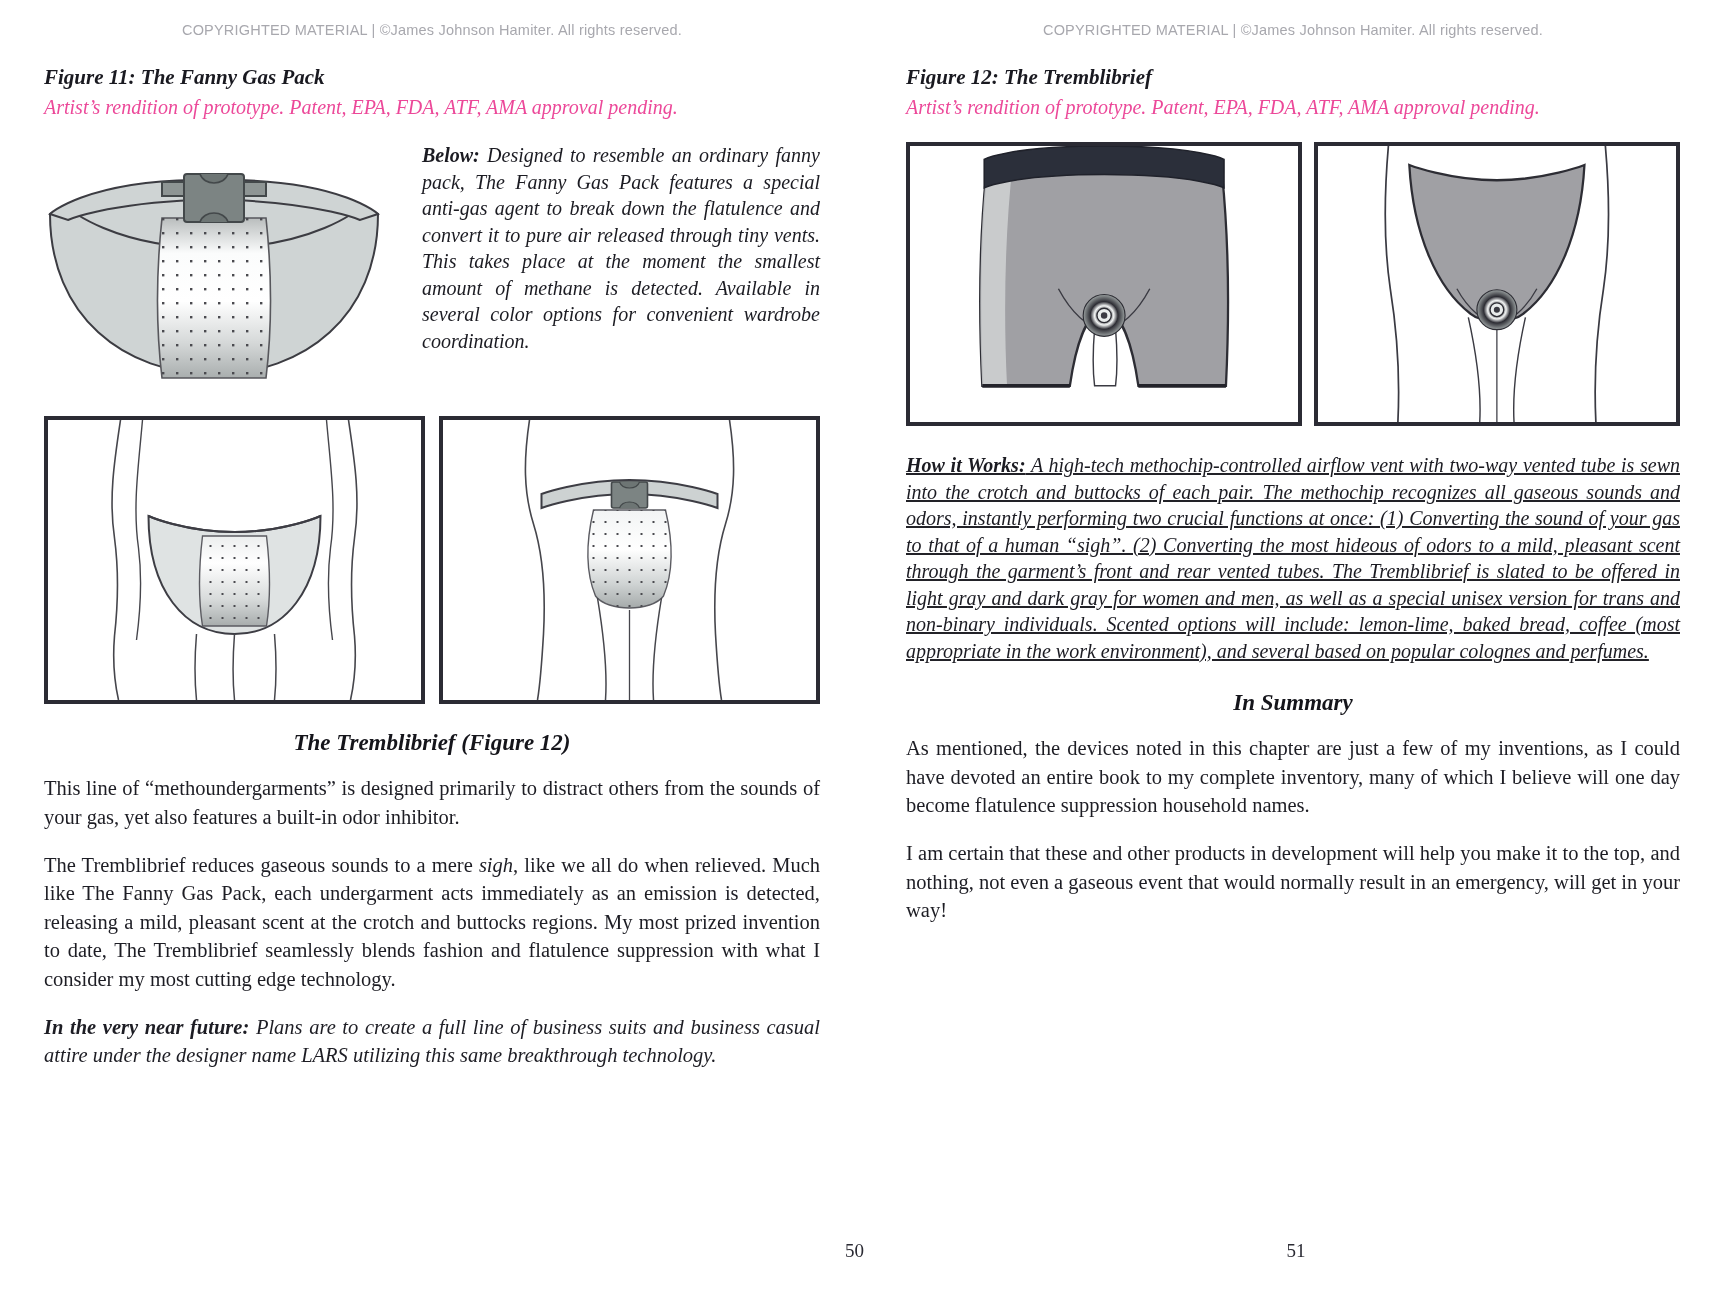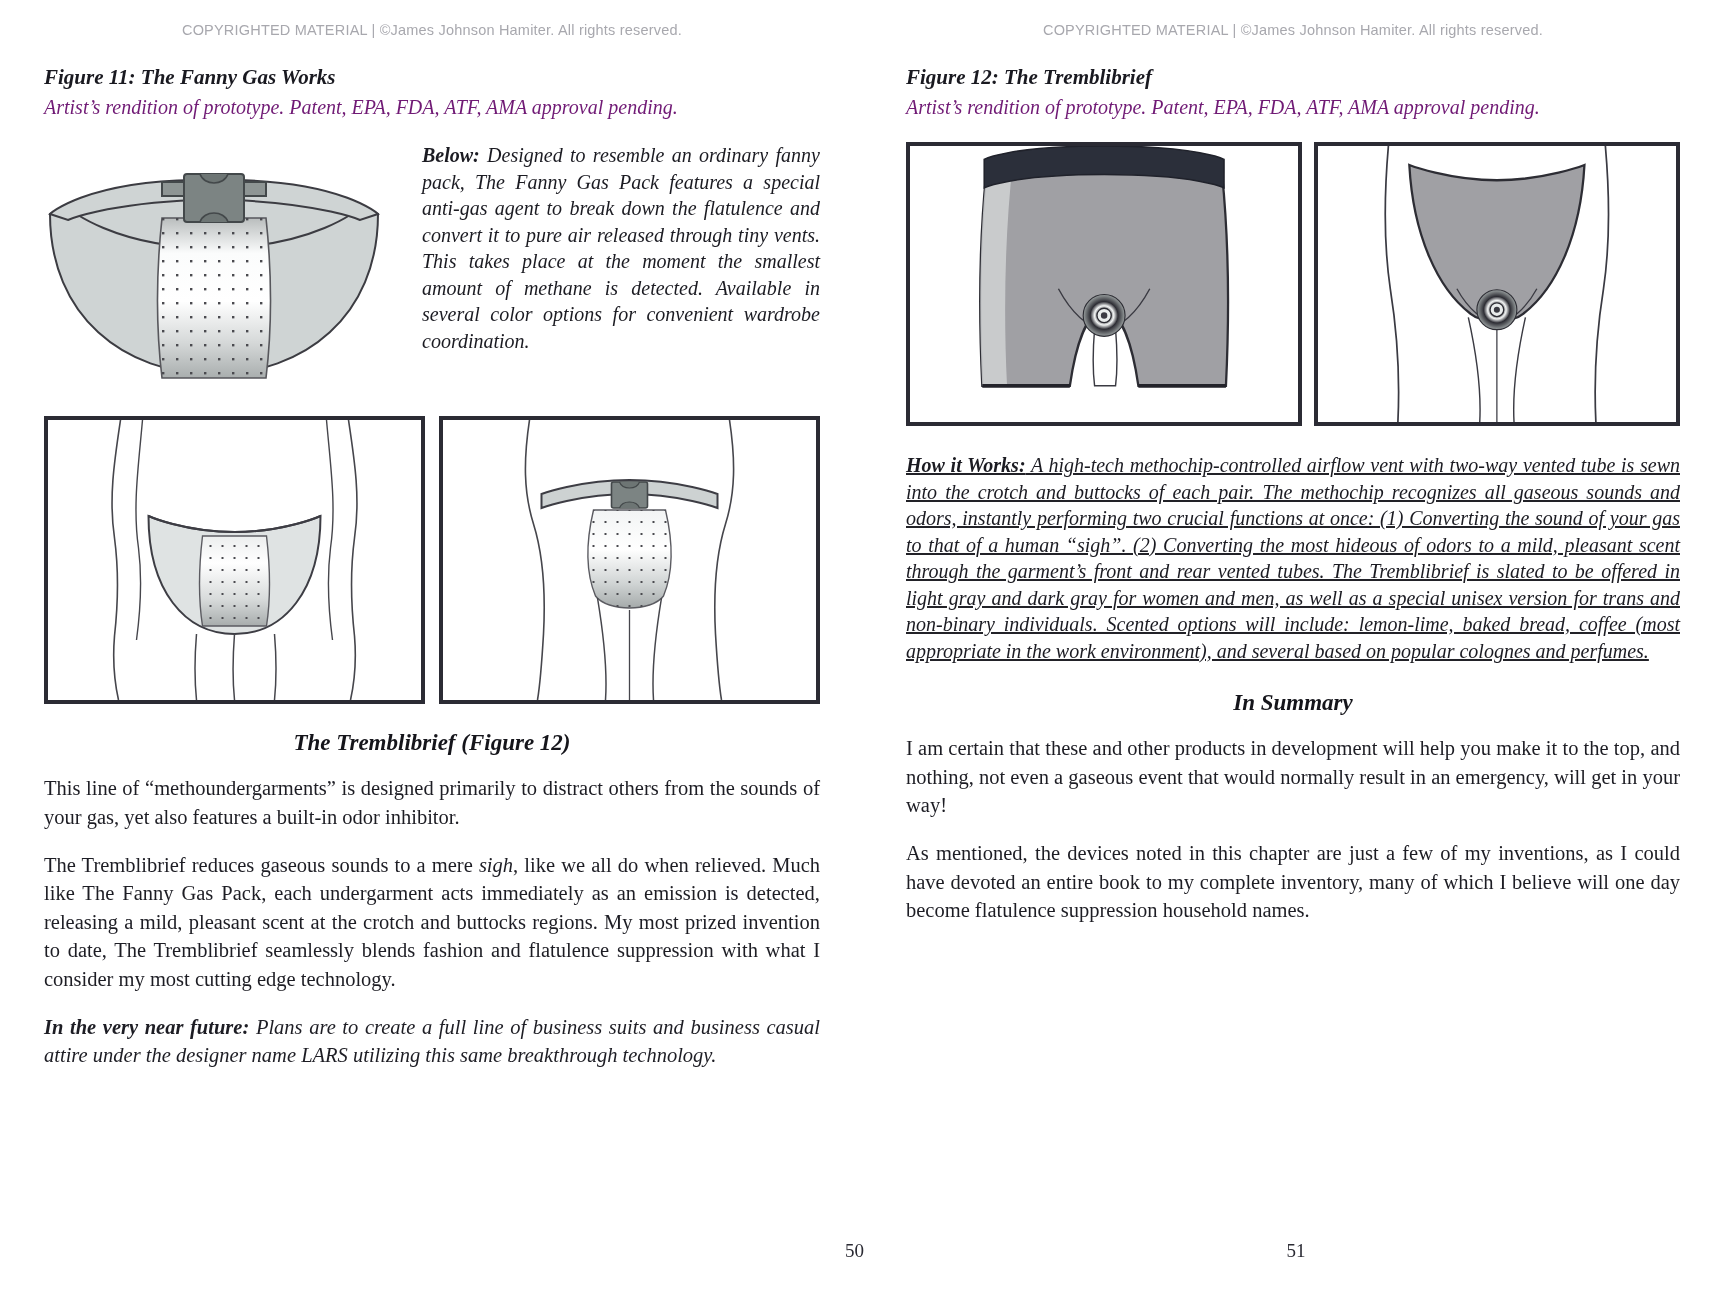--- a/index.html
+++ b/index.html
@@ -47,21 +47,21 @@
     font-style: italic;
     margin-top: 22px;
     line-height: 1.25;
     color: #191920;
   }
   .fig-sub {
     font-size: 20px;
     font-style: italic;
     margin-top: 4px;
     line-height: 1.3;
-    color: #701a75;
+    color: #ec4899;
   }
 
   .sec-head {
     text-align: center;
     font-size: 23px;
     font-weight: bold;
     font-style: italic;
     margin: 26px 0 18px 0;
     color: #15151b;
   }
@@ -142,21 +142,21 @@
 </head>
 <body>
 
 <div class="page">
   <div class="spread">
 
     <div class="leaf leaf-left col-left">
 
       <div class="running-head">COPYRIGHTED MATERIAL | ©James Johnson Hamiter. All rights reserved.</div>
 
-      <div class="fig-title">Figure 11: The Fanny Gas Works</div>
+      <div class="fig-title">Figure 11: The Fanny Gas Pack</div>
       <div class="fig-sub">Artist’s rendition of prototype. Patent, EPA, FDA, ATF, AMA approval pending.</div>
 
       <div class="fig11-top">
 
         <div class="fannypack-wrap">
           <svg viewBox="0 0 340 230" xmlns="http://www.w3.org/2000/svg">
             <defs>
               <linearGradient id="ventGrad" x1="0" y1="0" x2="0" y2="1">
                 <stop offset="0%" stop-color="#b9bdbd"></stop>
                 <stop offset="22%" stop-color="#fbfcfc"></stop>
@@ -350,20 +350,20 @@
           </svg>
         </div>
       </div>
 
       <div class="howworks">
         <p class="sidecol"><span class="lead">How it Works:</span><span> A high-tech methochip-controlled airflow vent with two-way vented tube is sewn into the crotch and buttocks of each pair. The methochip recognizes all gaseous sounds and odors, instantly performing two crucial functions at once: (1) Converting the sound of your gas to that of a human “sigh”. (2) Converting the most hideous of odors to a mild, pleasant scent through the garment’s front and rear vented tubes. The Tremblibrief is slated to be offered in light gray and dark gray for women and men, as well as a special unisex version for trans and non-binary individuals. Scented options will include: lemon-lime, baked bread, coffee (most appropriate in the work environment), and several based on popular colognes and perfumes.</span></p>
       </div>
 
       <div class="sec-head">In Summary</div>
 
+      <p class="body">As mentioned, the devices noted in this chapter are just a few of my inventions, as I could have devoted an entire book to my complete inventory, many of which I believe will one day become flatulence suppression household names.</p>
       <p class="body">I am certain that these and other products in development will help you make it to the top, and nothing, not even a gaseous event that would normally result in an emergency, will get in your way!</p>
-      <p class="body">As mentioned, the devices noted in this chapter are just a few of my inventions, as I could have devoted an entire book to my complete inventory, many of which I believe will one day become flatulence suppression household names.</p>
 
       <div class="folio folio-right">51</div>
     </div>
 
   </div>
 </div>
 
 </body></html>

